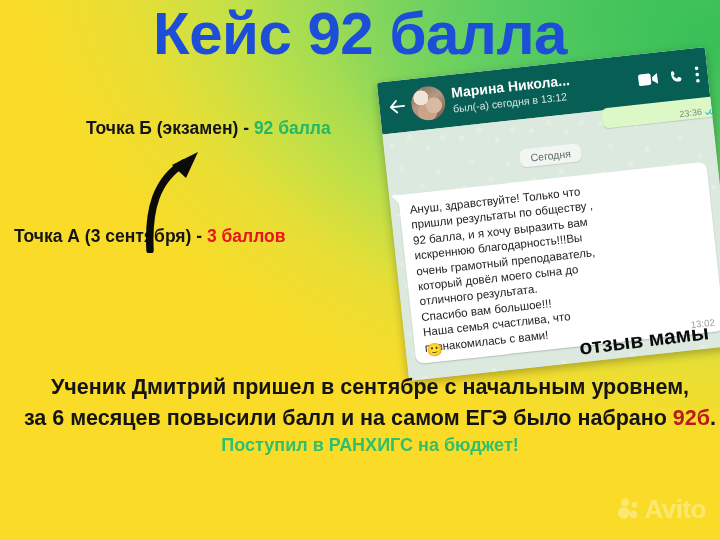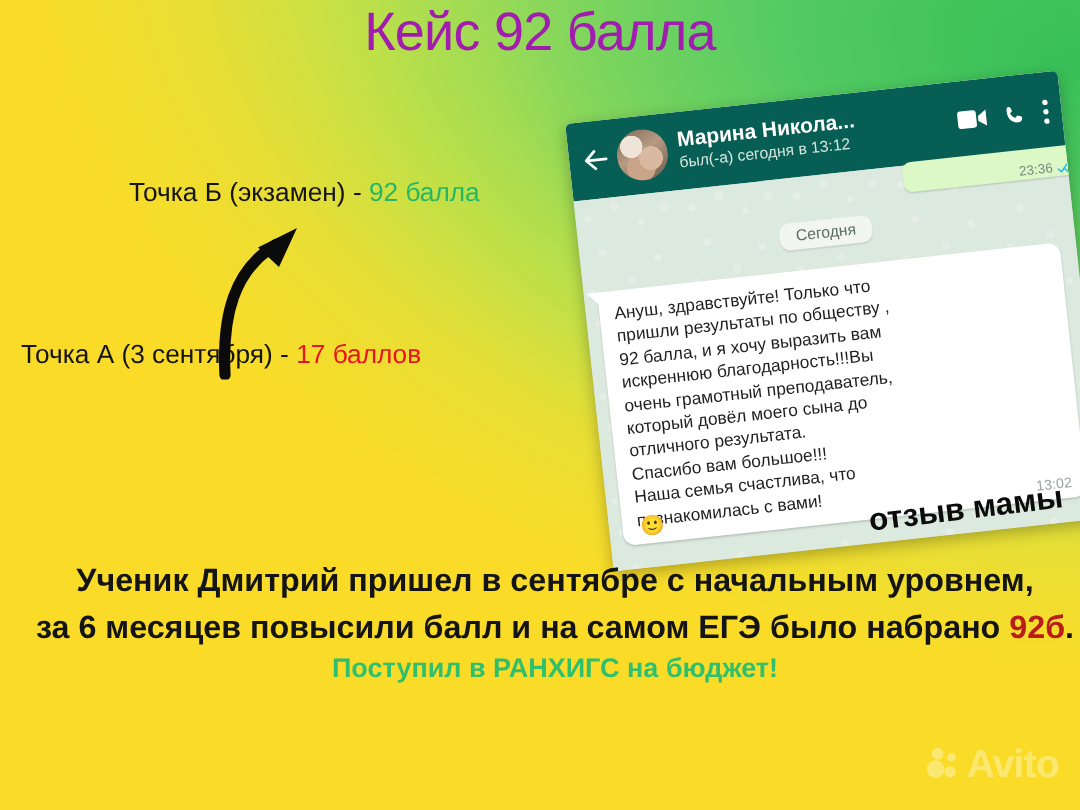--- a/index.html
+++ b/index.html
@@ -24,28 +24,28 @@
     position:absolute;inset:0;
     background:
       radial-gradient(90% 70% at 100% 8%,
         rgba(52,190,86,.85) 0%, rgba(80,202,95,.5) 35%,
         rgba(150,216,80,.18) 60%, rgba(250,220,40,0) 78%);
   }
 
   
   .title{
     position:absolute;left:0;right:0;top:2px;text-align:center;
-    font-size:36px;font-weight:normal;color:#a21caf;
+    font-size:60px;font-weight:bold;color:#1d4ed8;
     letter-spacing:-0.5px;line-height:1.05;
     white-space:nowrap;
   }
 
   
   .anno{
-    position:absolute;font-weight:normal;color:#141414;white-space:nowrap;
+    position:absolute;font-weight:bold;color:#141414;white-space:nowrap;
   }
   .anno-b{left:86px;top:118px;font-size:17.5px;}
   .anno-a{left:14px;top:226px;font-size:17.5px;}
   .val-green{color:#25B765;}
   .val-red{color:#E8131C;}
 
   .arrow{position:absolute;left:120px;top:138px;width:120px;height:115px;}
 
   
   .wa-wrap{
@@ -173,21 +173,21 @@
   <div class="bg-green"></div>
   <div class="bg-green2"></div>
 
   <div class="title">Кейс 92 балла</div>
 
   <div class="anno anno-b">
     <span>Точка Б (экзамен) - </span><span class="val-green">92 балла</span>
   </div>
 
   <div class="anno anno-a">
-    <span>Точка А (3 сентября) - </span><span class="val-red">17 баллов</span>
+    <span>Точка А (3 сентября) - </span><span class="val-red">3 баллов</span>
   </div>
 
   <svg class="arrow" viewBox="0 0 120 115">
     <path d="M30,112 C28,72 36,42 64,25" stroke="#0B0B0B" stroke-width="7.5" fill="none" stroke-linecap="round"></path>
     <path d="M78,14 L66,40 L52,27 Z" fill="#0B0B0B"></path>
   </svg>
 
   <div class="wa-wrap">
     <div class="wa-panel">
 

